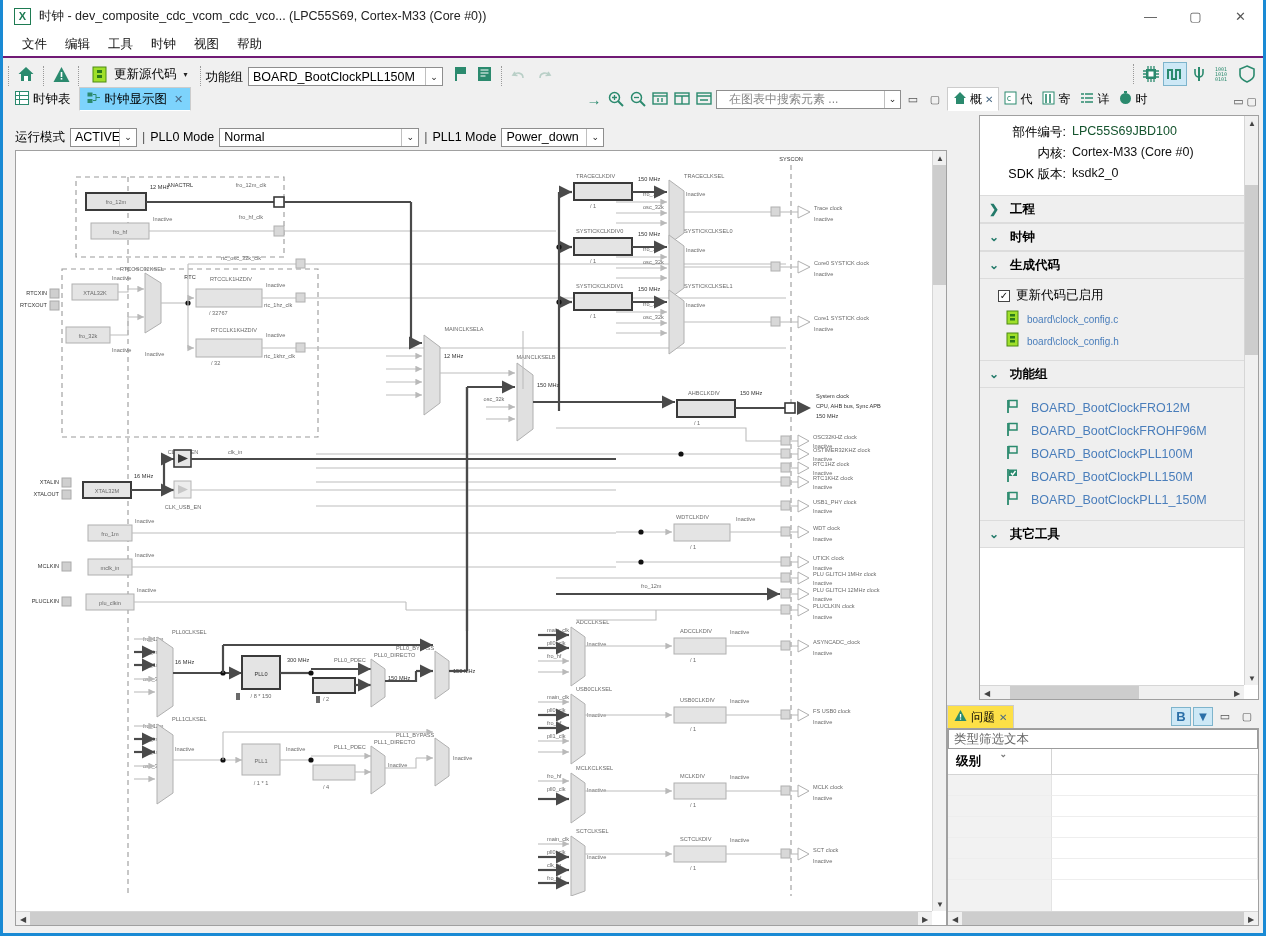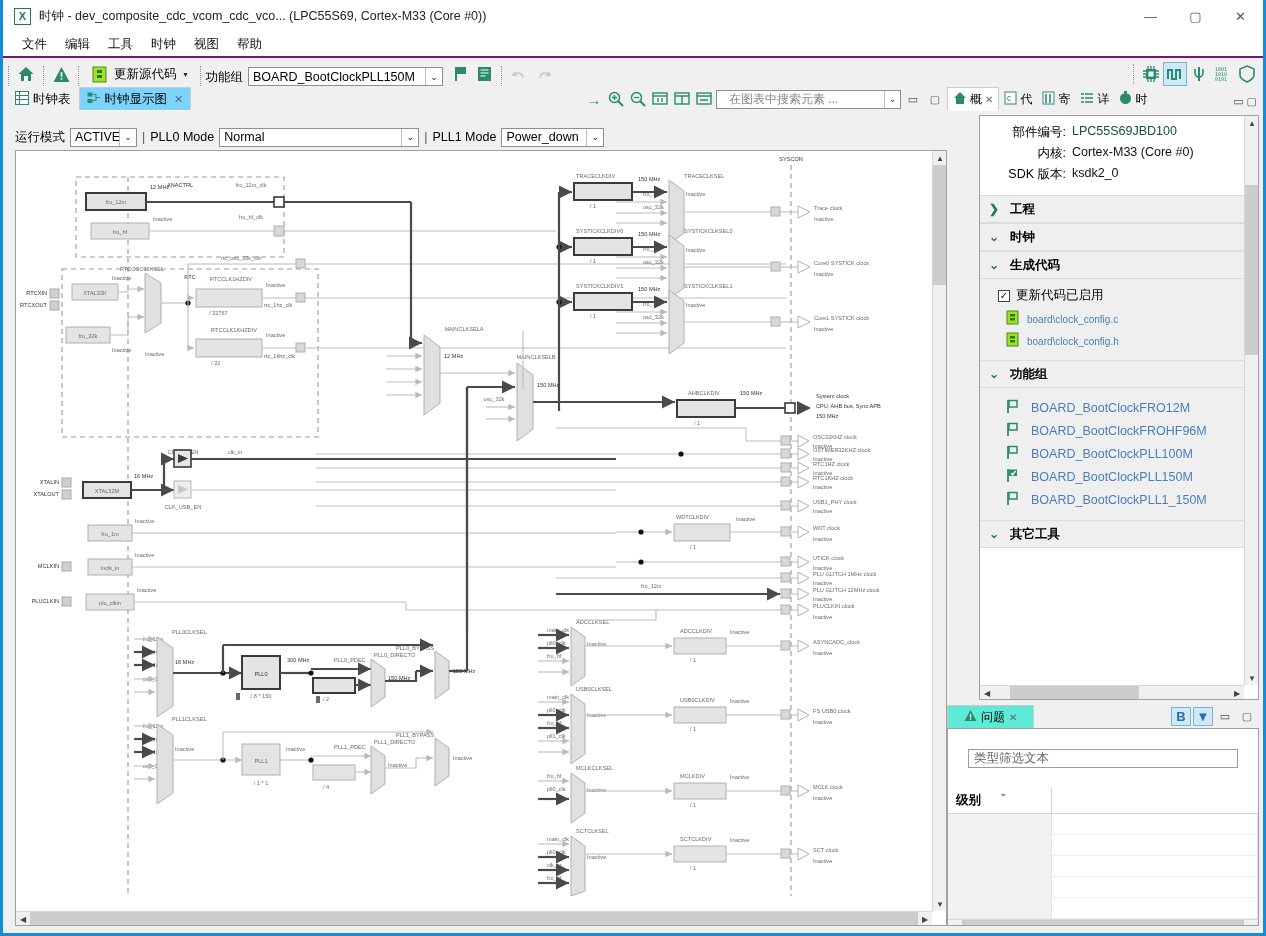--- a/index.html
+++ b/index.html
@@ -133,30 +133,30 @@
   .fg-row .fgname { color:#4a7ebb; font-size:12.5px; }
   .rp-vscroll { position:absolute; right:0; top:0; bottom:14px; width:14px;
      background:#f0f0f0; border-left:1px solid #d6d6d6; }
   .rp-hscroll { position:absolute; left:0; right:14px; bottom:0; height:14px;
      background:#f0f0f0; border-top:1px solid #d6d6d6; }
 
   
   .prob-pane { height:222px; display:flex; flex-direction:column; }
   .prob-tabstrip { height:24px; display:flex; align-items:flex-end; position:relative;
                    background:#f0f0f0; }
-  .prob-tab { height:23px; display:flex; align-items:center; gap:4px; padding:0 16px;
-     font-size:12px; background:#5eead4; border:1px solid #ccc; border-bottom:none; }
+  .prob-tab { height:23px; display:flex; align-items:center; gap:4px; padding:0 6px;
+     font-size:12px; background:#fde047; border:1px solid #ccc; border-bottom:none; }
   .prob-tools { position:absolute; right:2px; bottom:2px; display:flex; gap:2px;
      align-items:center; }
   .prob-tools .pi { width:20px; height:19px; display:flex; align-items:center;
      justify-content:center; font-weight:bold; font-size:13px; color:#2b6fa8; }
   .prob-tools .pi.sel { background:#cde8f6; border:1px solid #7eb4cc; }
   .prob-body { flex:1; background:#fff; border:1px solid #a0a0a0; position:relative;
      display:flex; flex-direction:column; overflow:hidden; }
-  .filter-input { margin:20px; height:20px; border:1px solid #9c9c9c; background:#fff;
+  .filter-input { margin:0; height:20px; border:1px solid #9c9c9c; background:#fff;
      display:flex; align-items:center; padding-left:5px; font-size:12.5px; color:#666; }
   .prob-table { flex:1; display:flex; flex-direction:column; }
   .pt-head { display:flex; height:26px; background:#fff; border-bottom:1px solid #d4d4d4; }
   .pt-th { border-right:1px solid #d4d4d4; display:flex; align-items:center;
      padding-left:8px; font-weight:bold; font-size:12.5px; position:relative; }
   .pt-th .sortchev { position:absolute; left:50%; top:0px; font-size:9px; color:#777; }
   .pt-row { display:flex; height:21px; }
   .pt-row .c { border-right:1px solid #e4e4e4; border-bottom:1px solid #eee; }
   .prob-hscroll { height:14px; background:#f0f0f0; border-top:1px solid #d6d6d6;
      position:relative; }

